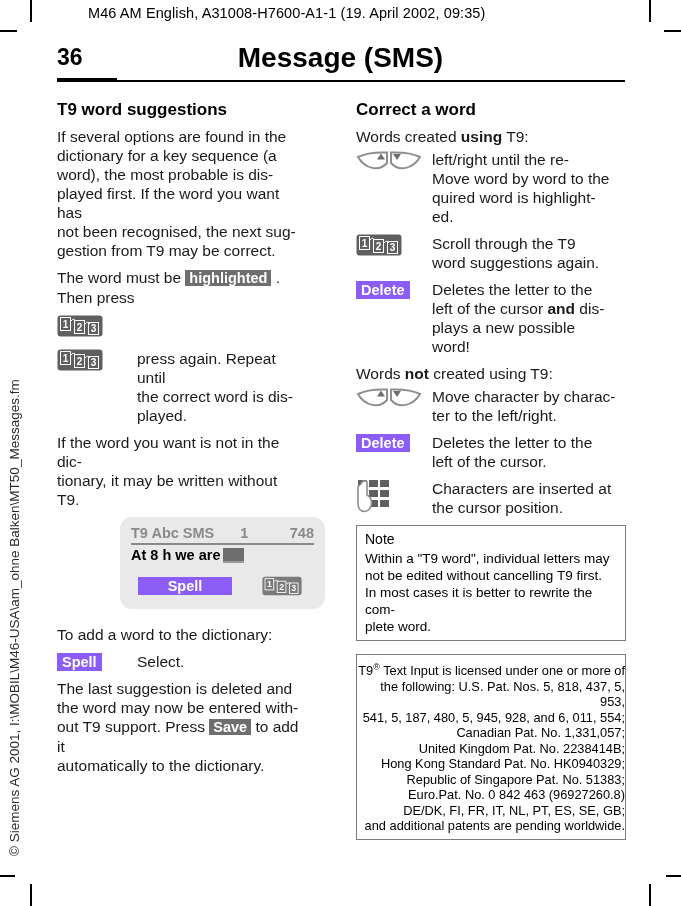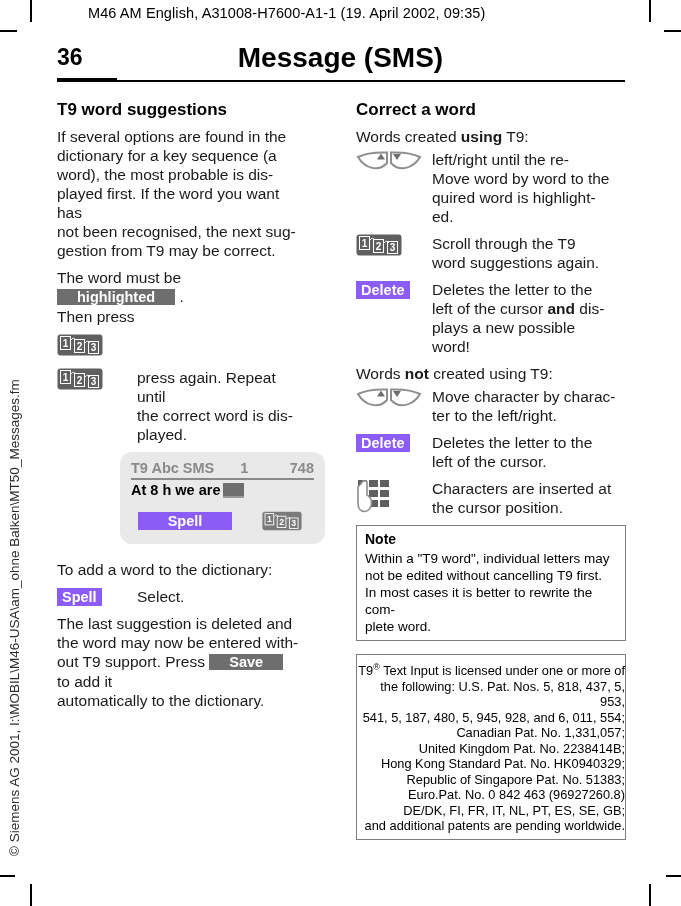--- a/index.html
+++ b/index.html
@@ -19,36 +19,36 @@
   h2.sec{font-size:17px;line-height:20px;margin:0 0 7px;font-weight:bold;color:#000;}
   .para{margin:0 0 8px;}
   .para-sm{margin:0 0 4px;}
   .irow{display:flex;margin:0 0 8px;}
   .icell{flex:0 0 80px;}
   .col-right .icell{flex:0 0 76px;}
   .tcell{flex:1;}
   .kbox{display:inline-block;background:#8b5cf6;color:#fff;font-weight:bold;
         font-size:14.5px;line-height:18px;padding:0 5px;}
   .seg-b{font-weight:bold;}
-  .seg-box{background:#6e6e6e;color:#fff;font-weight:bold;font-size:14.5px;padding:0 20px;}
+  .seg-box{background:#6e6e6e;color:#fff;font-weight:bold;font-size:14.5px;padding:0 4px;}
   .seg-sup{vertical-align:super;font-size:9px;}
   .screen{margin:6px 0 16px 63px;width:205px;height:92px;background:#e9e9e9;border-radius:12px;
           padding:8px 11px;box-sizing:border-box;}
   .s-status{display:flex;color:#8a8a8a;font-weight:bold;font-size:14.5px;line-height:16px;
             border-bottom:2px solid #8a8a8a;padding-bottom:2px;}
   .s-mid{margin-left:26px;}
   .s-right{margin-left:auto;}
   .s-text{font-size:14.5px;font-weight:bold;color:#000;margin-top:2px;line-height:17px;}
   .cursor{display:inline-block;width:21px;height:13px;background:#6e6e6e;
           border-bottom:2px solid #999;vertical-align:-3px;margin-left:3px;}
   .s-soft{display:flex;align-items:center;margin-top:12px;}
   .s-spell{width:84px;text-align:center;margin-left:7px;}
   .s-key{margin-left:auto;margin-right:12px;display:flex;}
   .nbox{border:1.5px solid #7d7d7d;padding:5px 8px;margin-top:3px;font-size:13.5px;line-height:17px;color:#000;}
-  .nbox .nt{font-weight:bold;font-size:14px;margin-bottom:2px;}
+  .nbox .nt{font-weight:normal;font-size:14px;margin-bottom:2px;}
   .pbox{border:1.5px solid #7d7d7d;padding:5px 0;margin-top:13px;font-size:12.8px;line-height:15.5px;color:#000;text-align:right;}
   svg text{fill:#fff;font-family:"Liberation Sans",sans-serif;font-size:10px;font-weight:bold;text-anchor:middle;}
 </style>
 </head>
 <body>
 
 <div class="page">
 
   <div class="crop" style="left:30px;top:0;width:2px;height:22px"></div>
   <div class="crop" style="left:0;top:30px;width:17px;height:2px"></div>
@@ -112,20 +112,25 @@
           <text x="36.5" y="17">3</text>
         </svg>
       </div>
       <div class="tcell">
           <div class="tl"><span>press again. Repeat until</span></div>
           <div class="tl"><span>the correct word is dis-</span></div>
           <div class="tl"><span>played.</span></div>
         </div>
     </div>
 
+    <div class="para">
+        <div class="tl"><span>If the word you want is not in the dic-</span></div>
+        <div class="tl"><span>tionary, it may be written without</span></div>
+        <div class="tl"><span>T9.</span></div>
+      </div>
 
     <div class="screen">
       <div class="s-status">
         <span>T9 Abc SMS</span>
         <span class="s-mid">1</span>
         <span class="s-right">748</span>
       </div>
       <div class="s-text">
         <span>At 8 h we are</span><span class="cursor"></span>
       </div>

